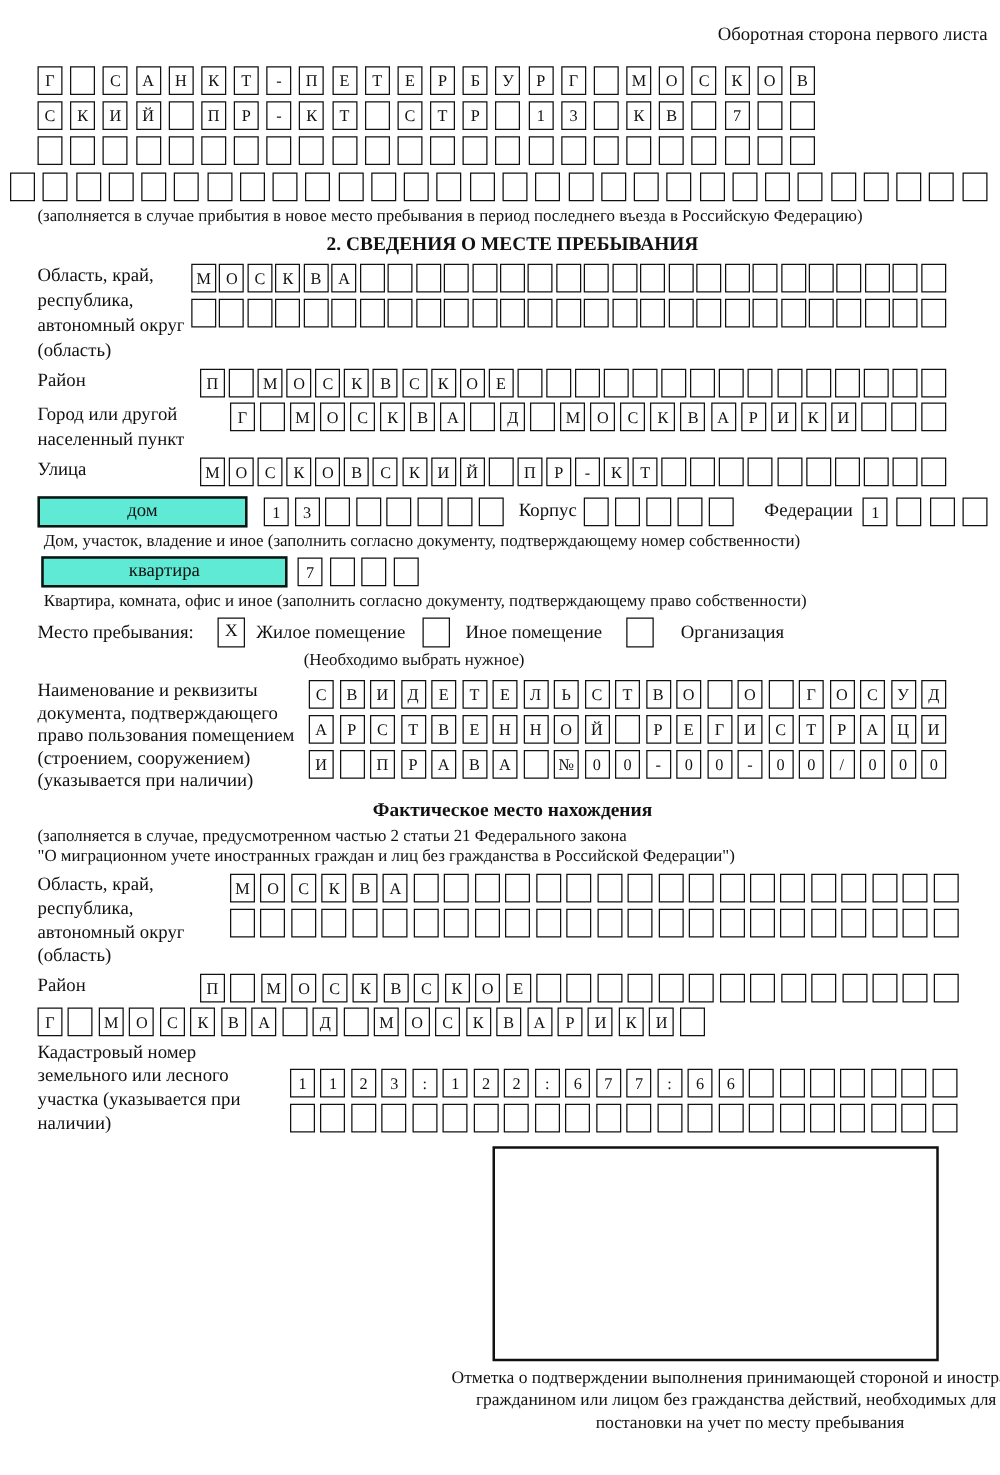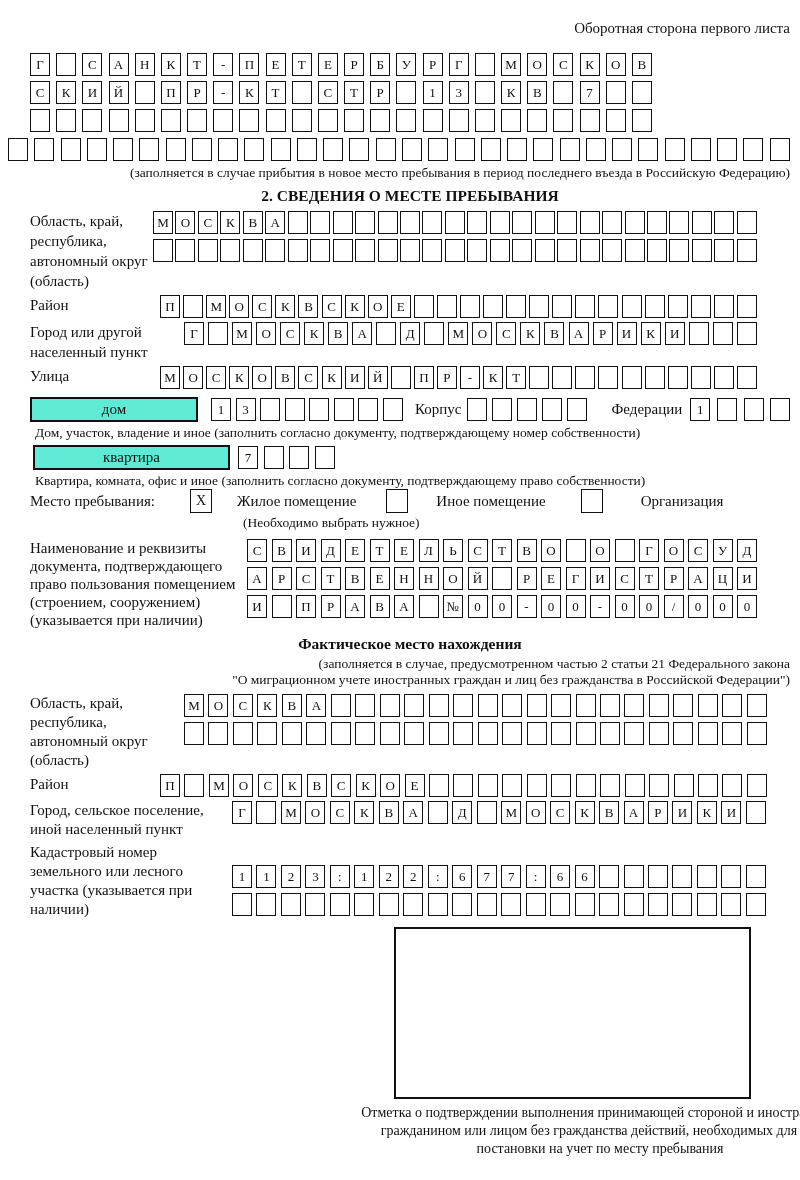--- a/index.html
+++ b/index.html
@@ -3,41 +3,41 @@
 <meta charset="utf-8">
 <style>
   html,body{margin:0;padding:0;background:#ffffff;}
   .page{
     position:relative;width:800px;height:1180px;margin:0 auto;background:#fff;
     font-family:"Liberation Serif","DejaVu Serif",serif;color:#111;overflow:hidden;
     box-sizing:border-box;padding:20px 0 4px 30px;
   }
   .hdr-note{width:760px;text-align:right;font-size:15px;}
   .caption{font-size:13.5px;}
-  .caption.center{width:760px;text-align:right;}
+  .caption.center{width:760px;text-align:left;}
   .sec-title{width:760px;text-align:center;font-weight:bold;font-size:15.5px;}
   .label{font-size:15px;line-height:20px;}
   .flexrow{display:flex;align-items:flex-start;}
   .strips{display:flex;flex-direction:column;gap:5px;}
   .strip{display:flex;justify-content:space-between;height:23px;}
   .cell{
     box-sizing:border-box;width:20px;height:23px;border:1.8px solid #111;
     display:flex;align-items:center;justify-content:center;
     font-size:13px;line-height:1;background:#fff;
   }
   .wide-box{
     box-sizing:border-box;border:2px solid #111;height:25px;background:#5eead4;
     display:flex;align-items:center;justify-content:center;font-size:15px;
   }
   .inline-label{font-size:15px;line-height:23px;white-space:nowrap;}
   .checkbox{
     box-sizing:border-box;width:22px;height:24px;border:1.8px solid #111;background:#fff;
     display:inline-flex;align-items:center;justify-content:center;font-size:14px;
   }
-  .stay-row{display:flex;align-items:center;gap:16px;}
+  .stay-row{display:flex;align-items:center;margin-top:5px;}
   .mark-box{box-sizing:border-box;border:2px solid #111;width:357px;height:172px;margin-left:364px;background:#fff;}
   .mark-caption{width:480px;margin-left:330px;text-align:center;font-size:14px;line-height:18px;margin-top:5px;}
   
   .mt3{margin-top:3px}.mt4{margin-top:4px}.mt6{margin-top:6px}.mt8{margin-top:8px}.mt16{margin-top:16px}
   .prev-row4{margin-left:-22px;margin-top:6px;}
   .doc-strips{margin-top:0;}
   .cad-strips{margin-top:22px;}
 </style>
 </head>
 <body>
@@ -536,21 +536,20 @@
         <span class="cell"></span>
         <span class="cell"></span>
         <span class="cell"></span>
         <span class="cell"></span>
         <span class="cell"></span>
         <span class="cell"></span>
       </div>
   </div>
 
   <div class="flexrow mt4">
-    <div class="label" style="width:202px;line-height:19px;">Город, сельское поселение, иной населенный пункт</div>
     <div class="strip" style="width:534px;">
         <span class="cell">Г</span>
         <span class="cell"></span>
         <span class="cell">М</span>
         <span class="cell">О</span>
         <span class="cell">С</span>
         <span class="cell">К</span>
         <span class="cell">В</span>
         <span class="cell">А</span>
         <span class="cell"></span>

